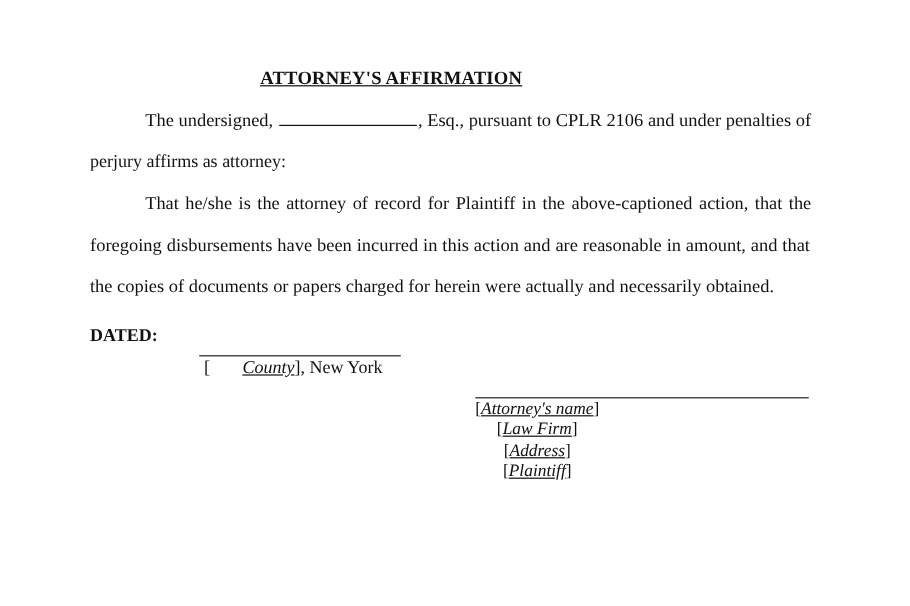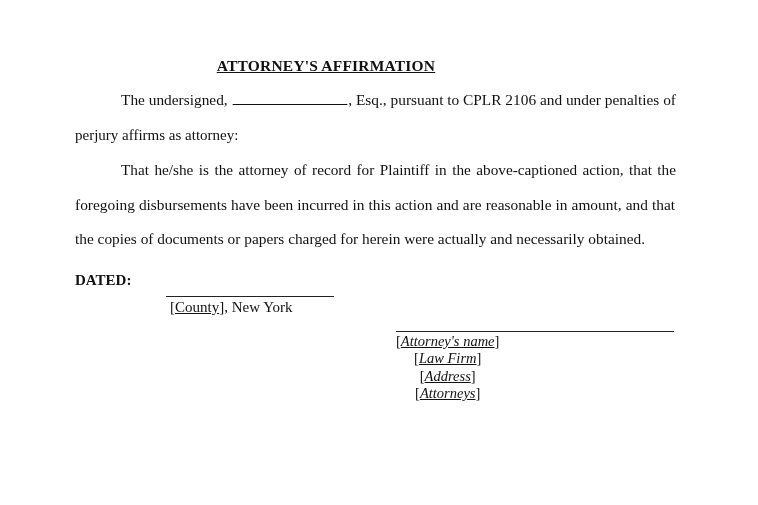--- a/index.html
+++ b/index.html
@@ -33,22 +33,22 @@
 </div>
 <div class="line" style="left:75px; top:127px;">perjury affirms as attorney:</div>
 
 <div class="line" style="left: 121px; top: 162px; word-spacing: 1.6px; transform: scaleX(1.01704);">That he/she is the attorney of record for Plaintiff in the above-captioned action, that the</div>
 <div class="line" style="left: 75px; top: 197px; word-spacing: 0.2px; transform: scaleX(1.02616);">foregoing disbursements have been incurred in this action and are reasonable in amount, and that</div>
 <div class="line" style="left: 75px; top: 231px; transform: scaleX(1.02334);">the copies of documents or papers charged for herein were actually and necessarily obtained.</div>
 
 <div class="dated-label">DATED:</div>
 <div class="dated-line"></div>
 <div class="county">
-  <span>[</span><span class="u" style="">County</span><span>]</span><span>, New York</span>
+  <span>[</span><span class="u" style="font-style:italic;margin-left:27px;">County</span><span>]</span><span>, New York</span>
 </div>
 
 <div class="sig-line"></div>
 <div class="sig-block">
   <div><span class="up">[</span><span class="u">Attorney's name</span><span class="up">]</span></div>
   <div><span class="up">[</span><span class="u">Law Firm</span><span class="up">]</span></div>
   <div><span class="up">[</span><span class="u">Address</span><span class="up">]</span></div>
-  <div><span class="up">[</span><span class="u">Attorneys</span><span class="up">]</span></div>
+  <div><span class="up">[</span><span class="u">Plaintiff</span><span class="up">]</span></div>
 </div>
 
 </body></html>

